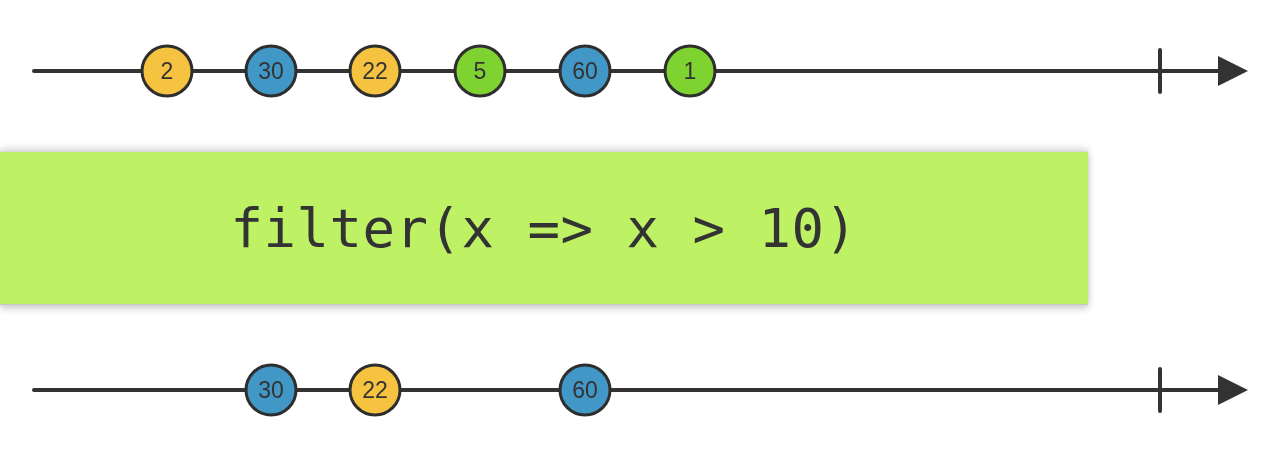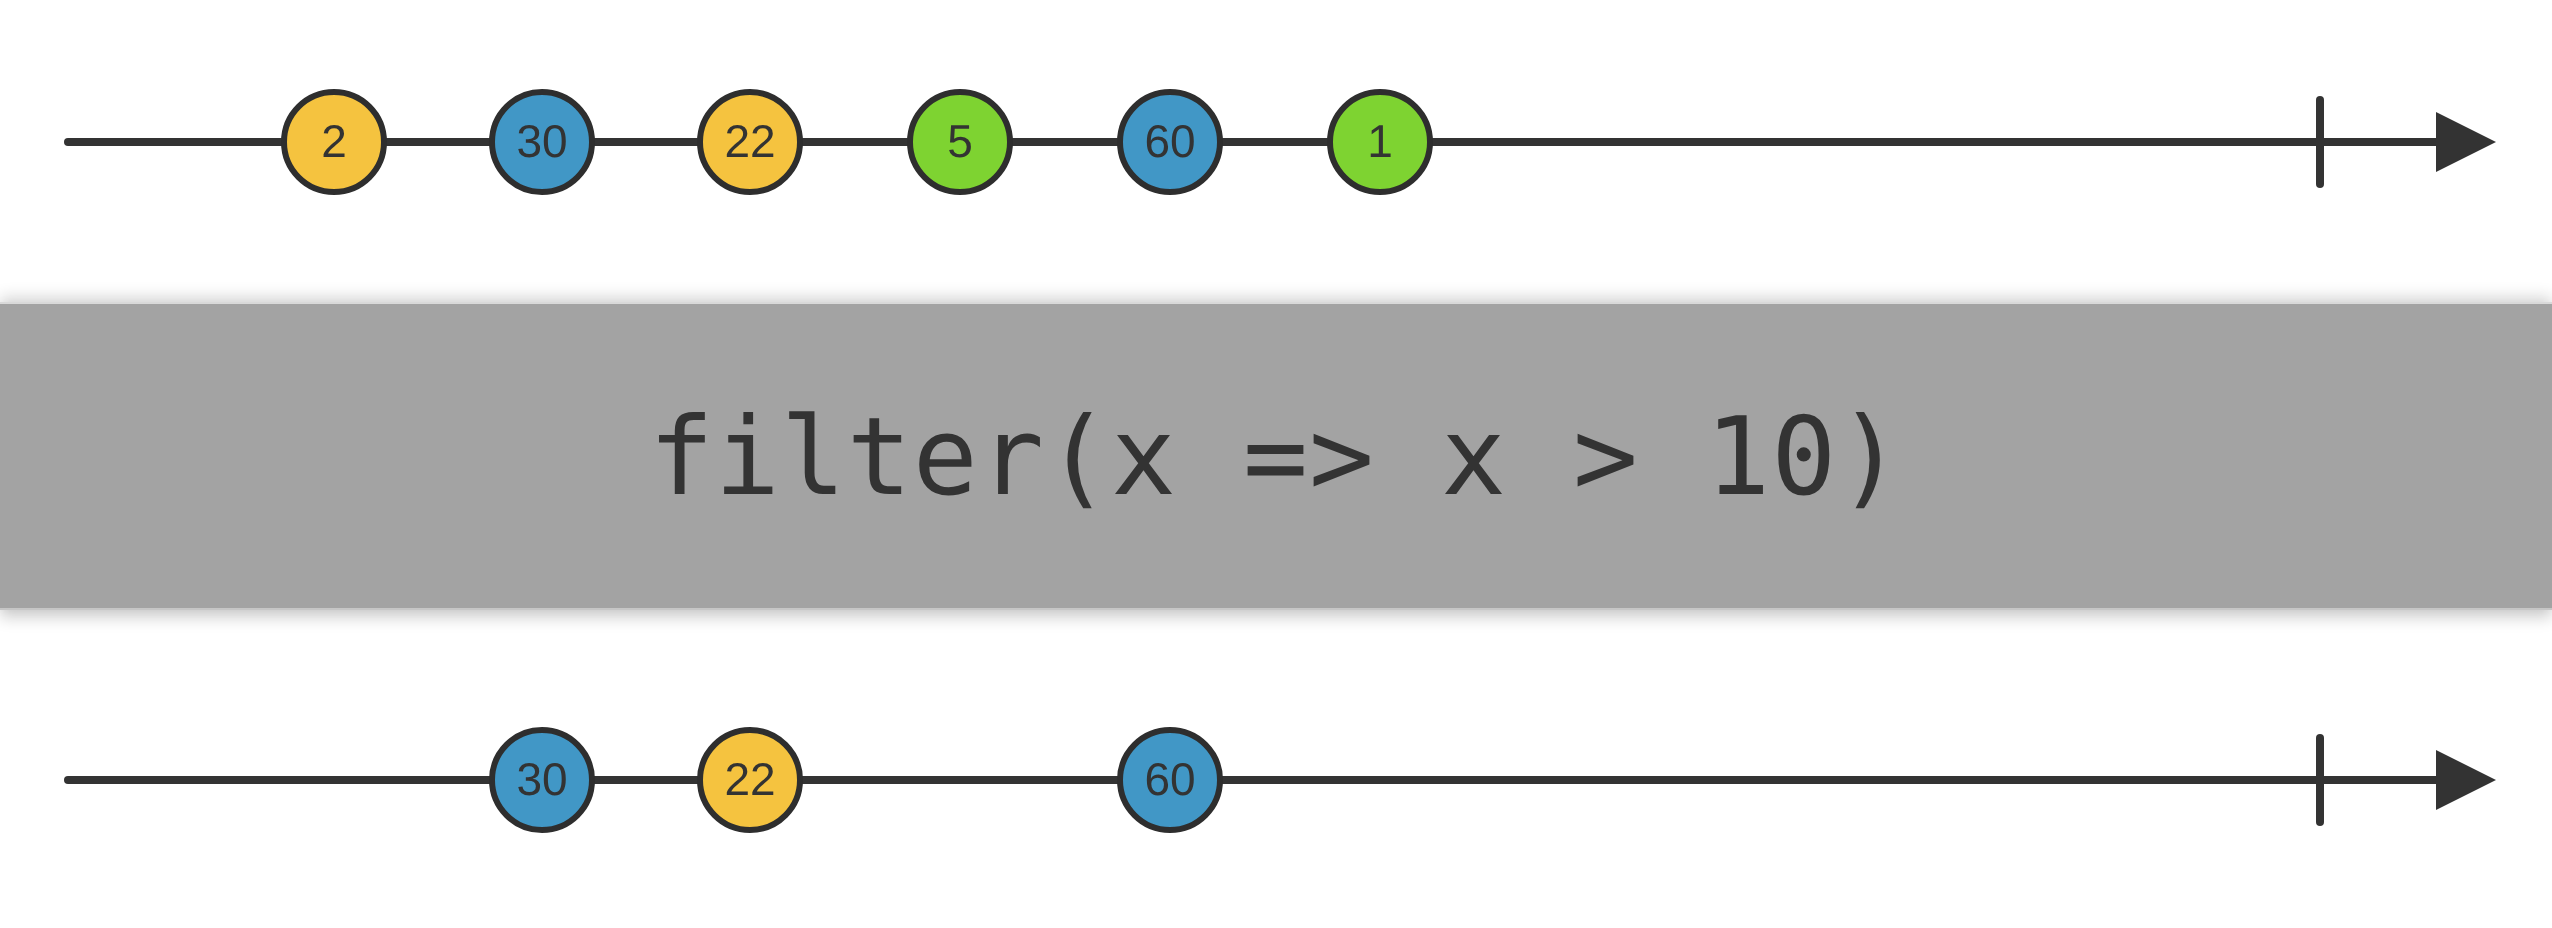--- a/index.html
+++ b/index.html
@@ -51,22 +51,22 @@
     font-size: 23px;
     color: #333333;
     cursor: default;
     user-select: none;
   }
 
   
   .operator-band {
     position: absolute;
     left: 0; top: 151px;
-    width: 1276px; height: 152px;
-    background: #a3a3a3;
+    width: 1088px; height: 152px;
+    background: #bef264;
     border-top: 1px solid #d9d9d9;
     border-bottom: 1px solid #c6c6c6;
     box-shadow: 0 -3px 7px rgba(0,0,0,0.14), 0 4px 7px rgba(0,0,0,0.18);
     display: flex; align-items: center; justify-content: center;
   }
   .operator-label {
     font-family: "DejaVu Sans Mono", monospace;
     font-size: 54px;
     letter-spacing: 0.5px;
     color: #333333;

